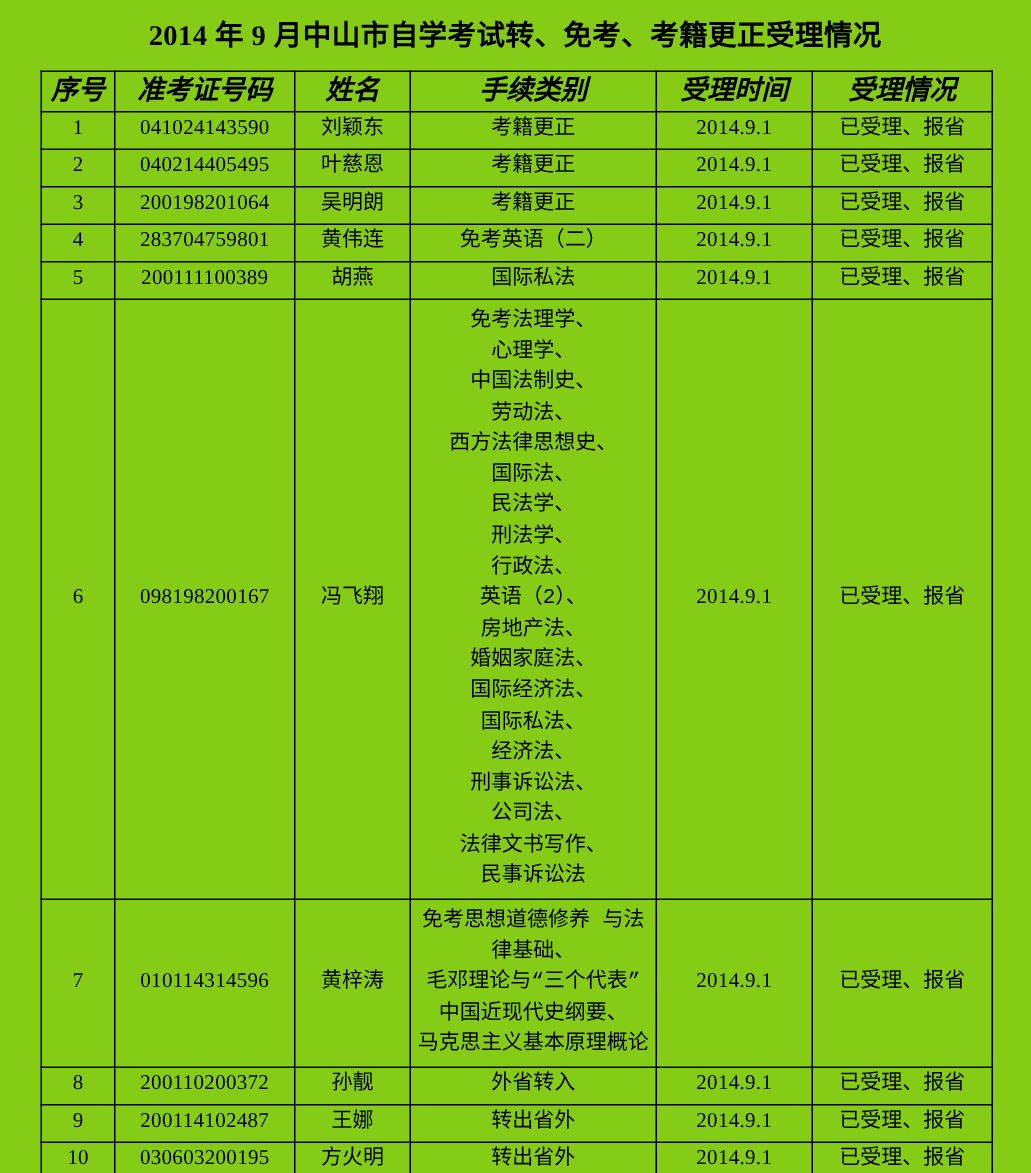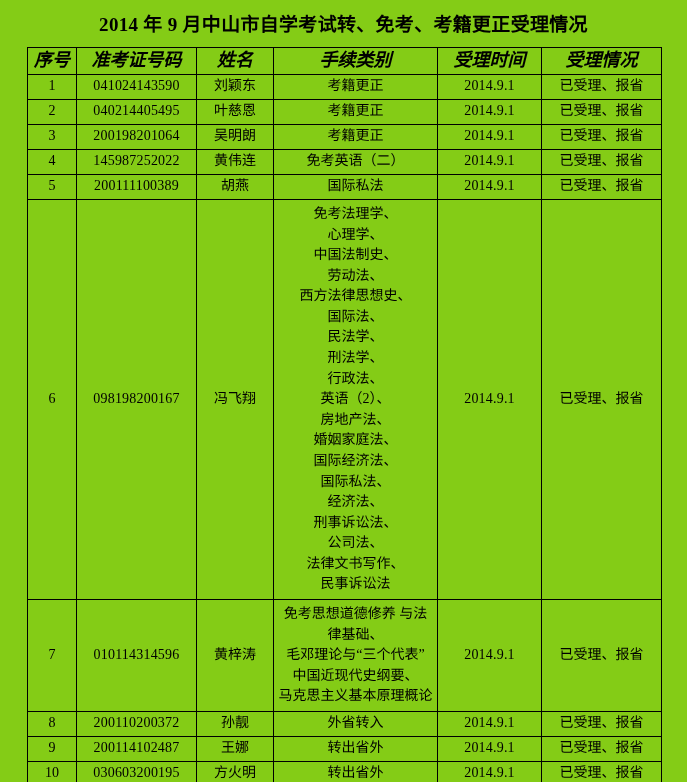--- a/index.html
+++ b/index.html
@@ -71,21 +71,21 @@
   col.c-seq    { width: 49px; }
   col.c-num    { width: 120px; }
   col.c-name   { width: 77px; }
   col.c-type   { width: 164px; }
   col.c-time   { width: 104px; }
   col.c-status { width: 120px; }
 
   td.cell-seq    { font-size: 14px; }
   td.cell-num    { font-size: 14px; letter-spacing: 0.2px; }
   td.cell-name   { font-size: 14px; }
-  td.cell-type   { font-size: 14px; }
+  td.cell-type   { font-size: 14px; font-family: Liberation Mono, monospace; }
   td.cell-time   { font-size: 14px; letter-spacing: 0.2px; }
   td.cell-status { font-size: 14px; margin-top: 36px; }
 
   
   td.cell-type.multiline {
     line-height: 1.47;
     padding: 4px 4px 4px 4px;
     white-space: pre-line;
     font-size: 14px;
     margin-top: 16px;
@@ -145,21 +145,21 @@
           <td class="cell-seq">3</td>
           <td class="cell-num">200198201064</td>
           <td class="cell-name">吴明朗</td>
           <td class="cell-type">考籍更正</td>
           <td class="cell-time">2014.9.1</td>
           <td class="cell-status">已受理、报省</td>
         </tr>
 
         <tr>
           <td class="cell-seq">4</td>
-          <td class="cell-num">145987252022</td>
+          <td class="cell-num">283704759801</td>
           <td class="cell-name">黄伟连</td>
           <td class="cell-type">免考英语（二）</td>
           <td class="cell-time">2014.9.1</td>
           <td class="cell-status">已受理、报省</td>
         </tr>
 
         <tr>
           <td class="cell-seq">5</td>
           <td class="cell-num">200111100389</td>
           <td class="cell-name">胡燕</td>

